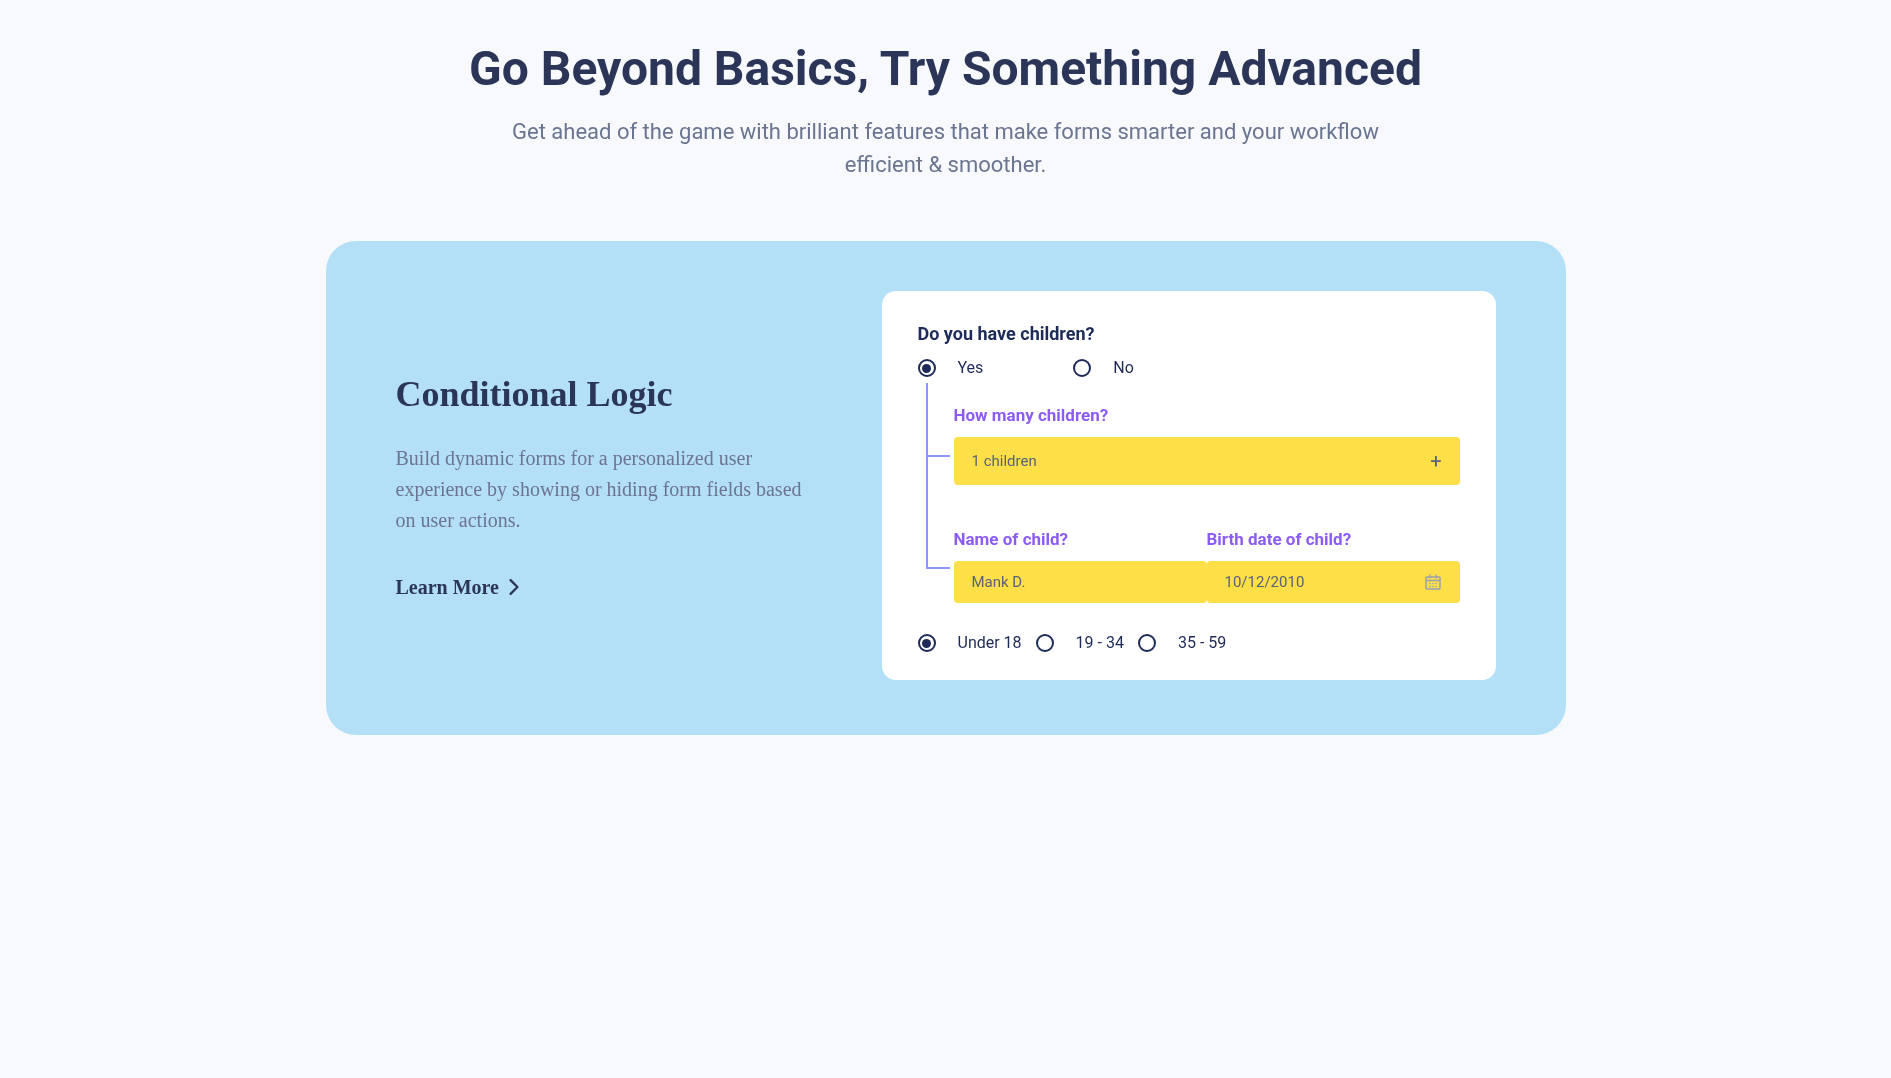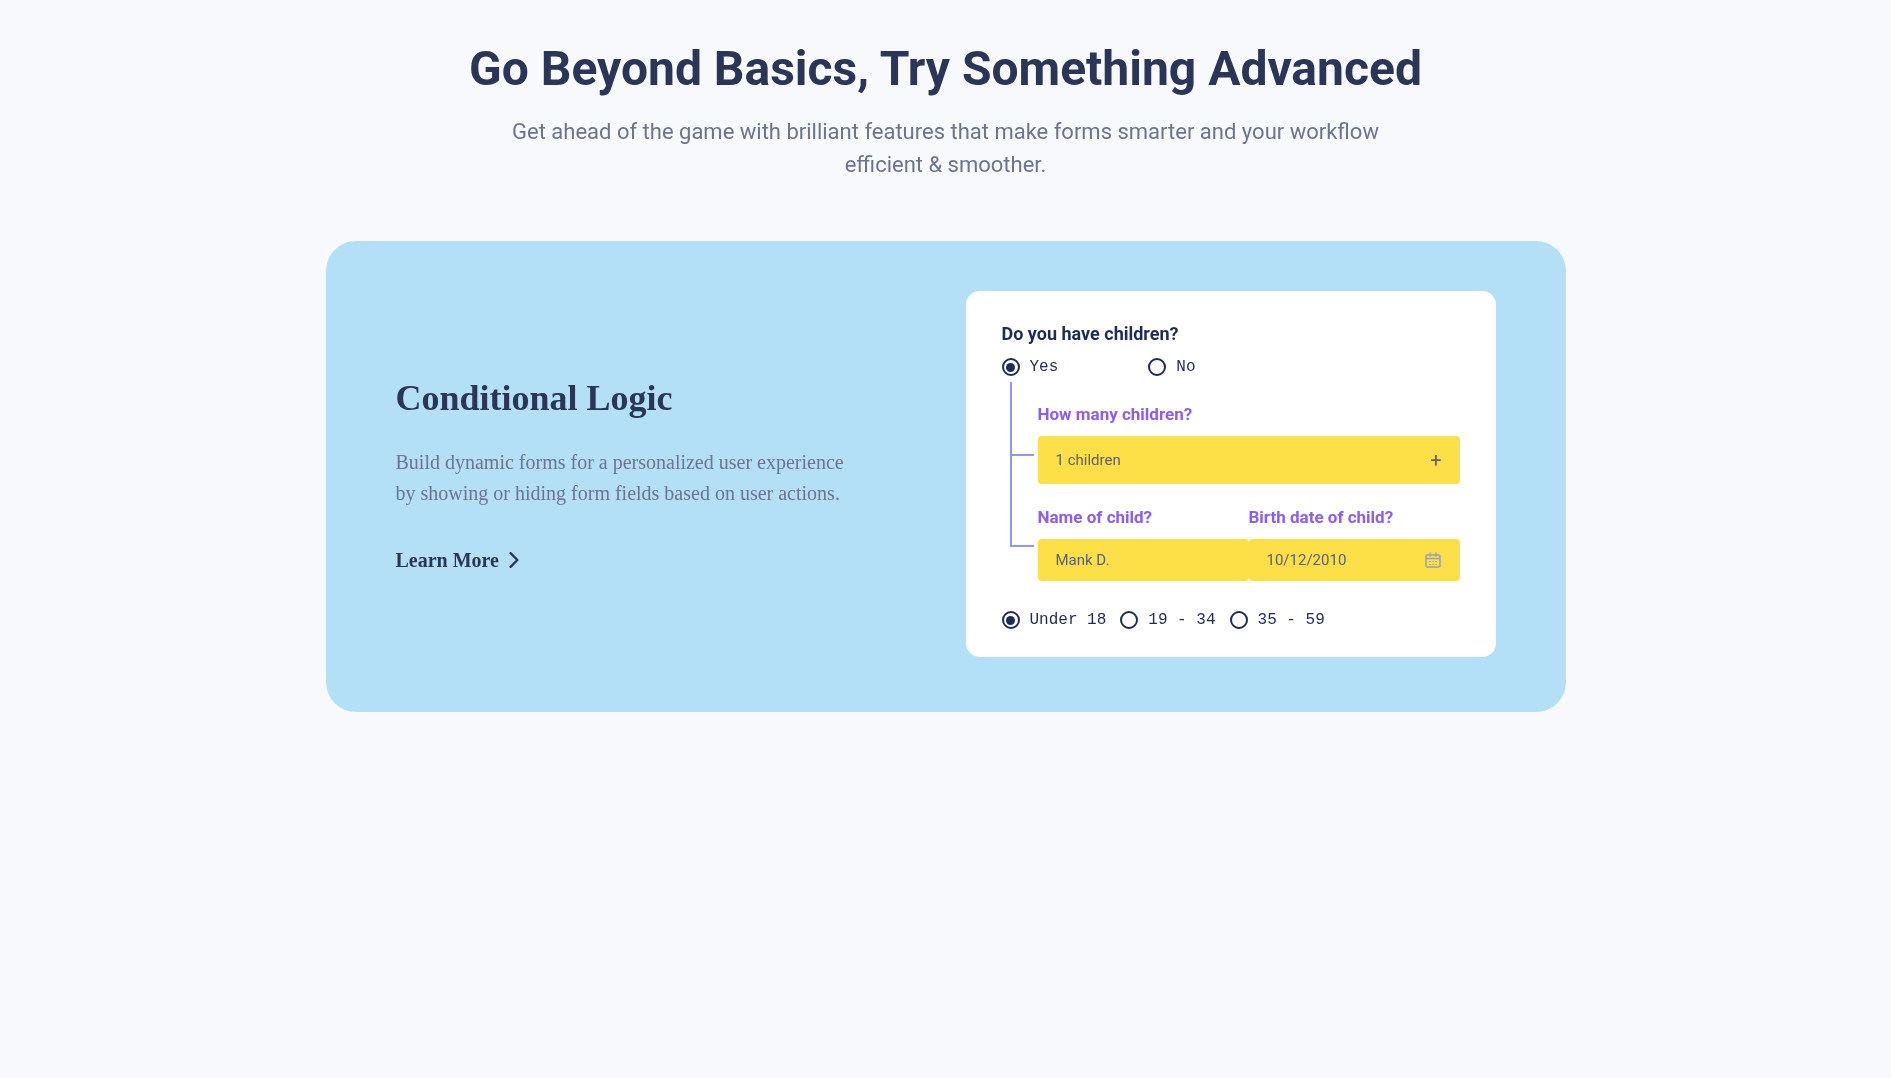--- a/index.html
+++ b/index.html
@@ -87,42 +87,41 @@
     
     .learn-more svg {
       width: 10px;
       height: 16px;
     }
     
     .form-preview {
       background-color: #ffffff;
       border-radius: 14px;
       padding: 32px 36px 28px 36px;
-      width: 530px;
+      width: 614px;
       flex-shrink: 0;
     }
     
     .form-question {
       font-size: 18px;
       font-weight: 700;
       color: #1e2a57;
       margin-bottom: 14px;
     }
     
     .radio-row {
       display: flex;
       gap: 90px;
       margin-bottom: 28px;
     }
     
     .radio-option {
       display: flex;
-      align-items: flex-start;
-      gap: 10px;
-      font-family: Liberation Mono, monospace;
+      align-items: flex-end;
+      gap: 22px;
     }
     
     .radio-circle {
       width: 18px;
       height: 18px;
       border: 2.5px solid #1e2a57;
       border-radius: 50%;
       display: flex;
       align-items: center;
       justify-content: center;
@@ -194,21 +193,21 @@
     }
     
     .plus-btn {
       font-size: 20px;
       color: #5a6178;
       font-weight: 400;
     }
     
     .nested-row {
       display: flex;
-      margin-top: 23px;
+      margin-top: 44px;
       align-items: flex-end;
     }
     
     .nested-col {
       flex: 1;
     }
     
     .calendar-icon {
       width: 18px;
       height: 18px;

